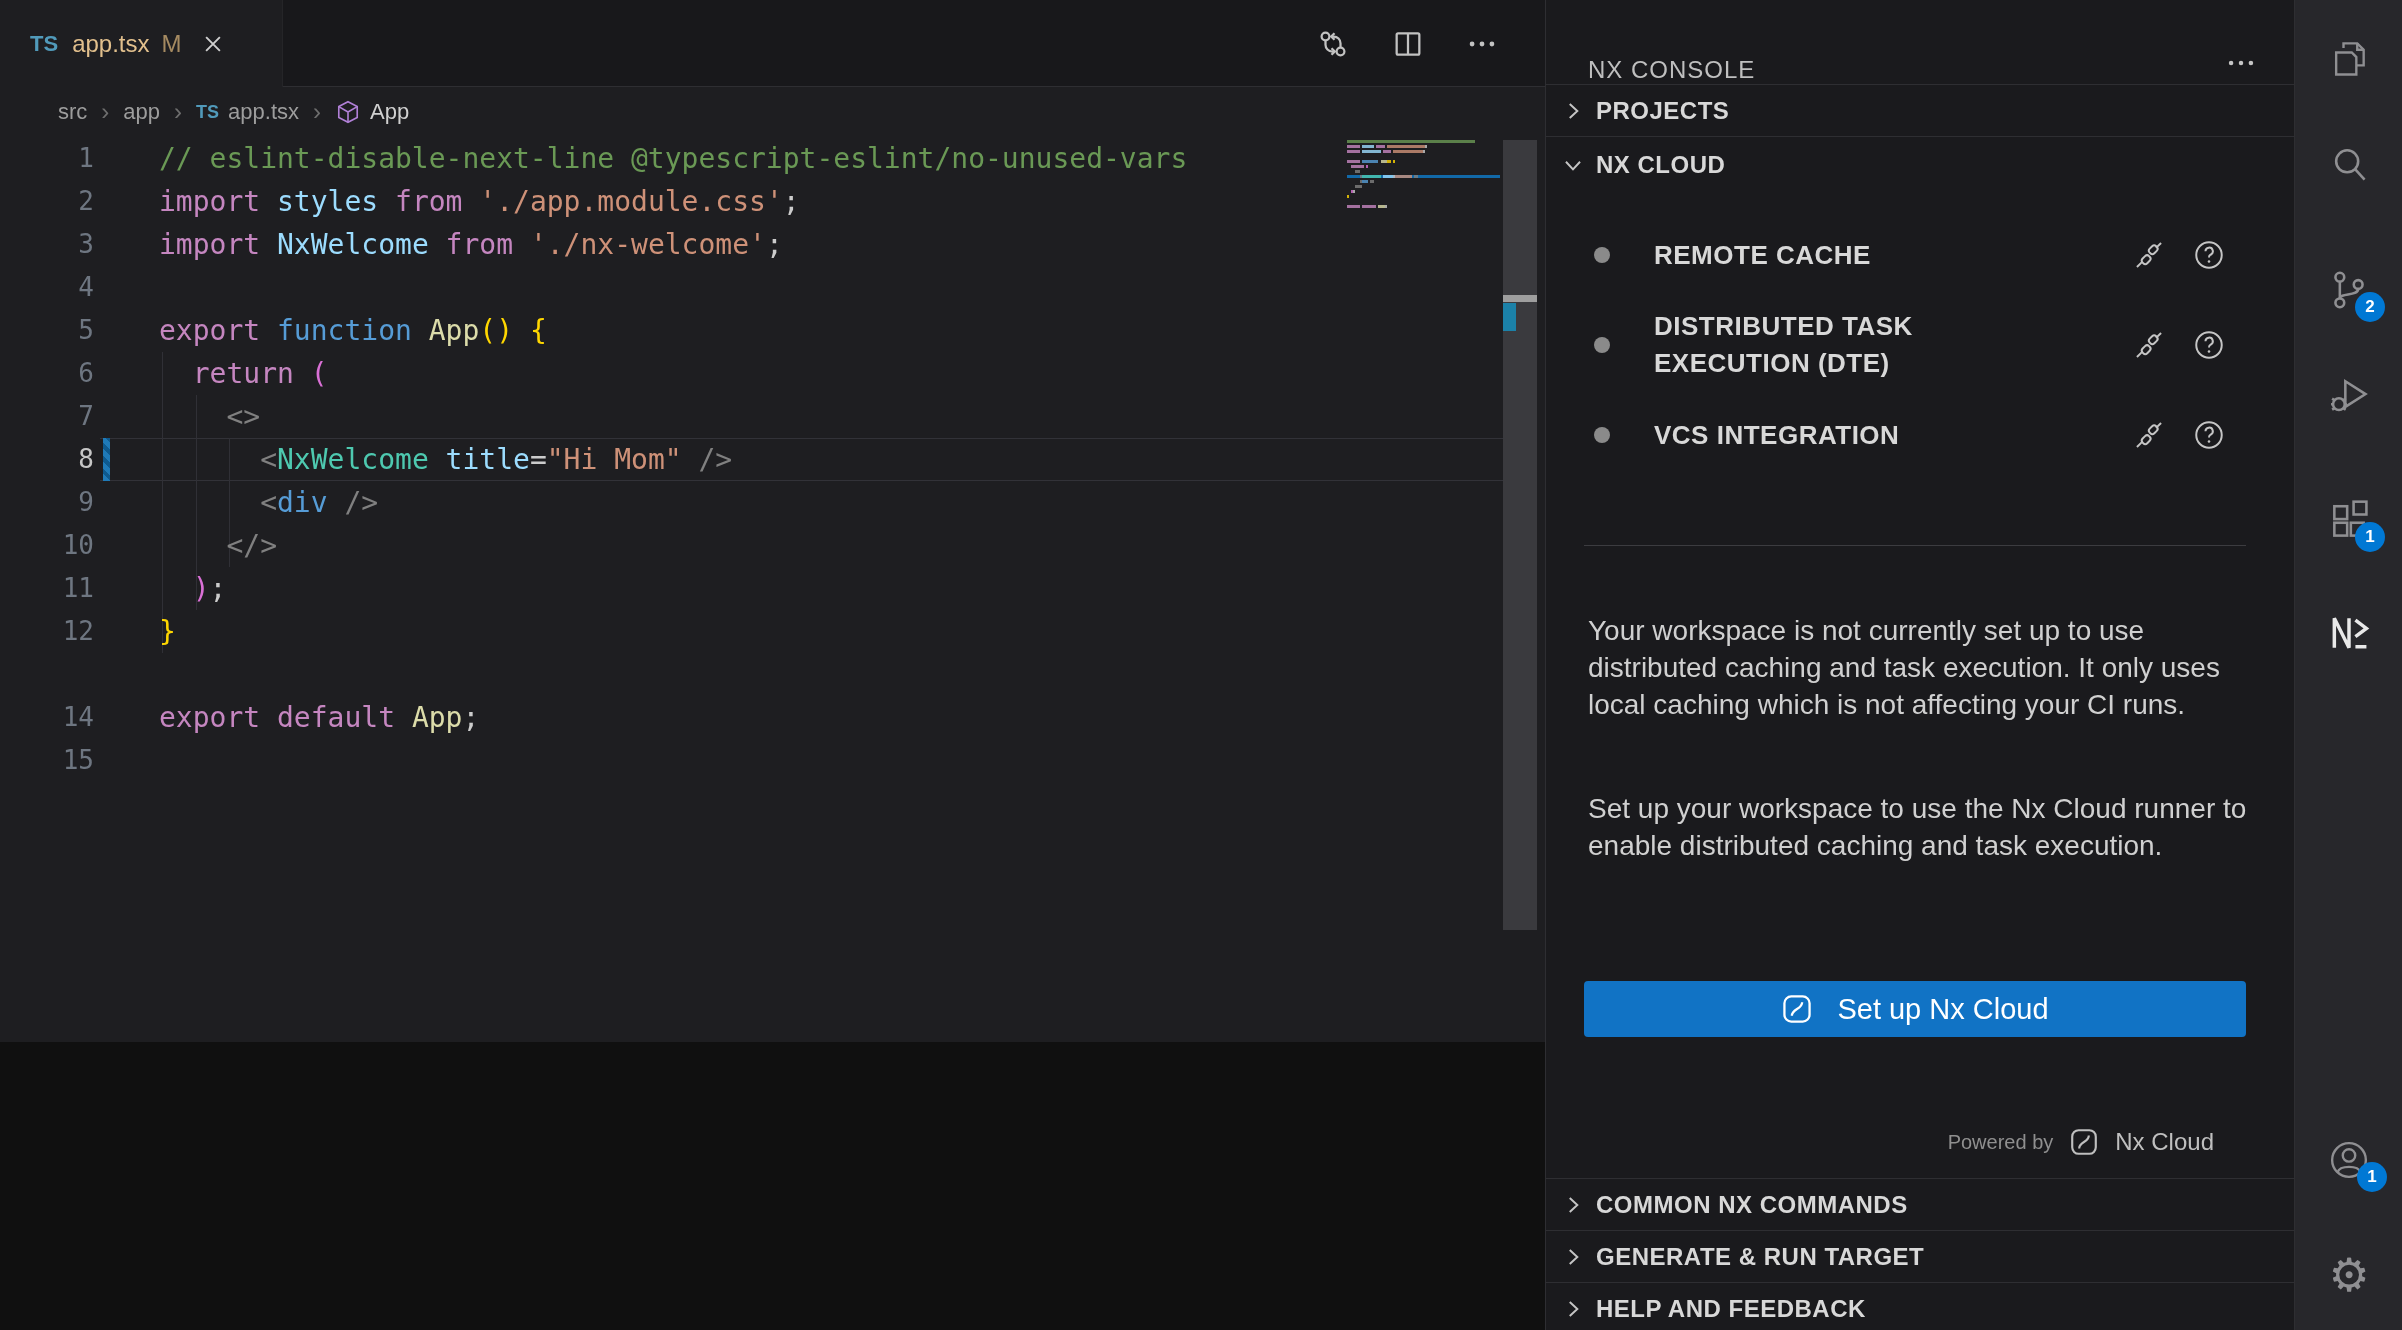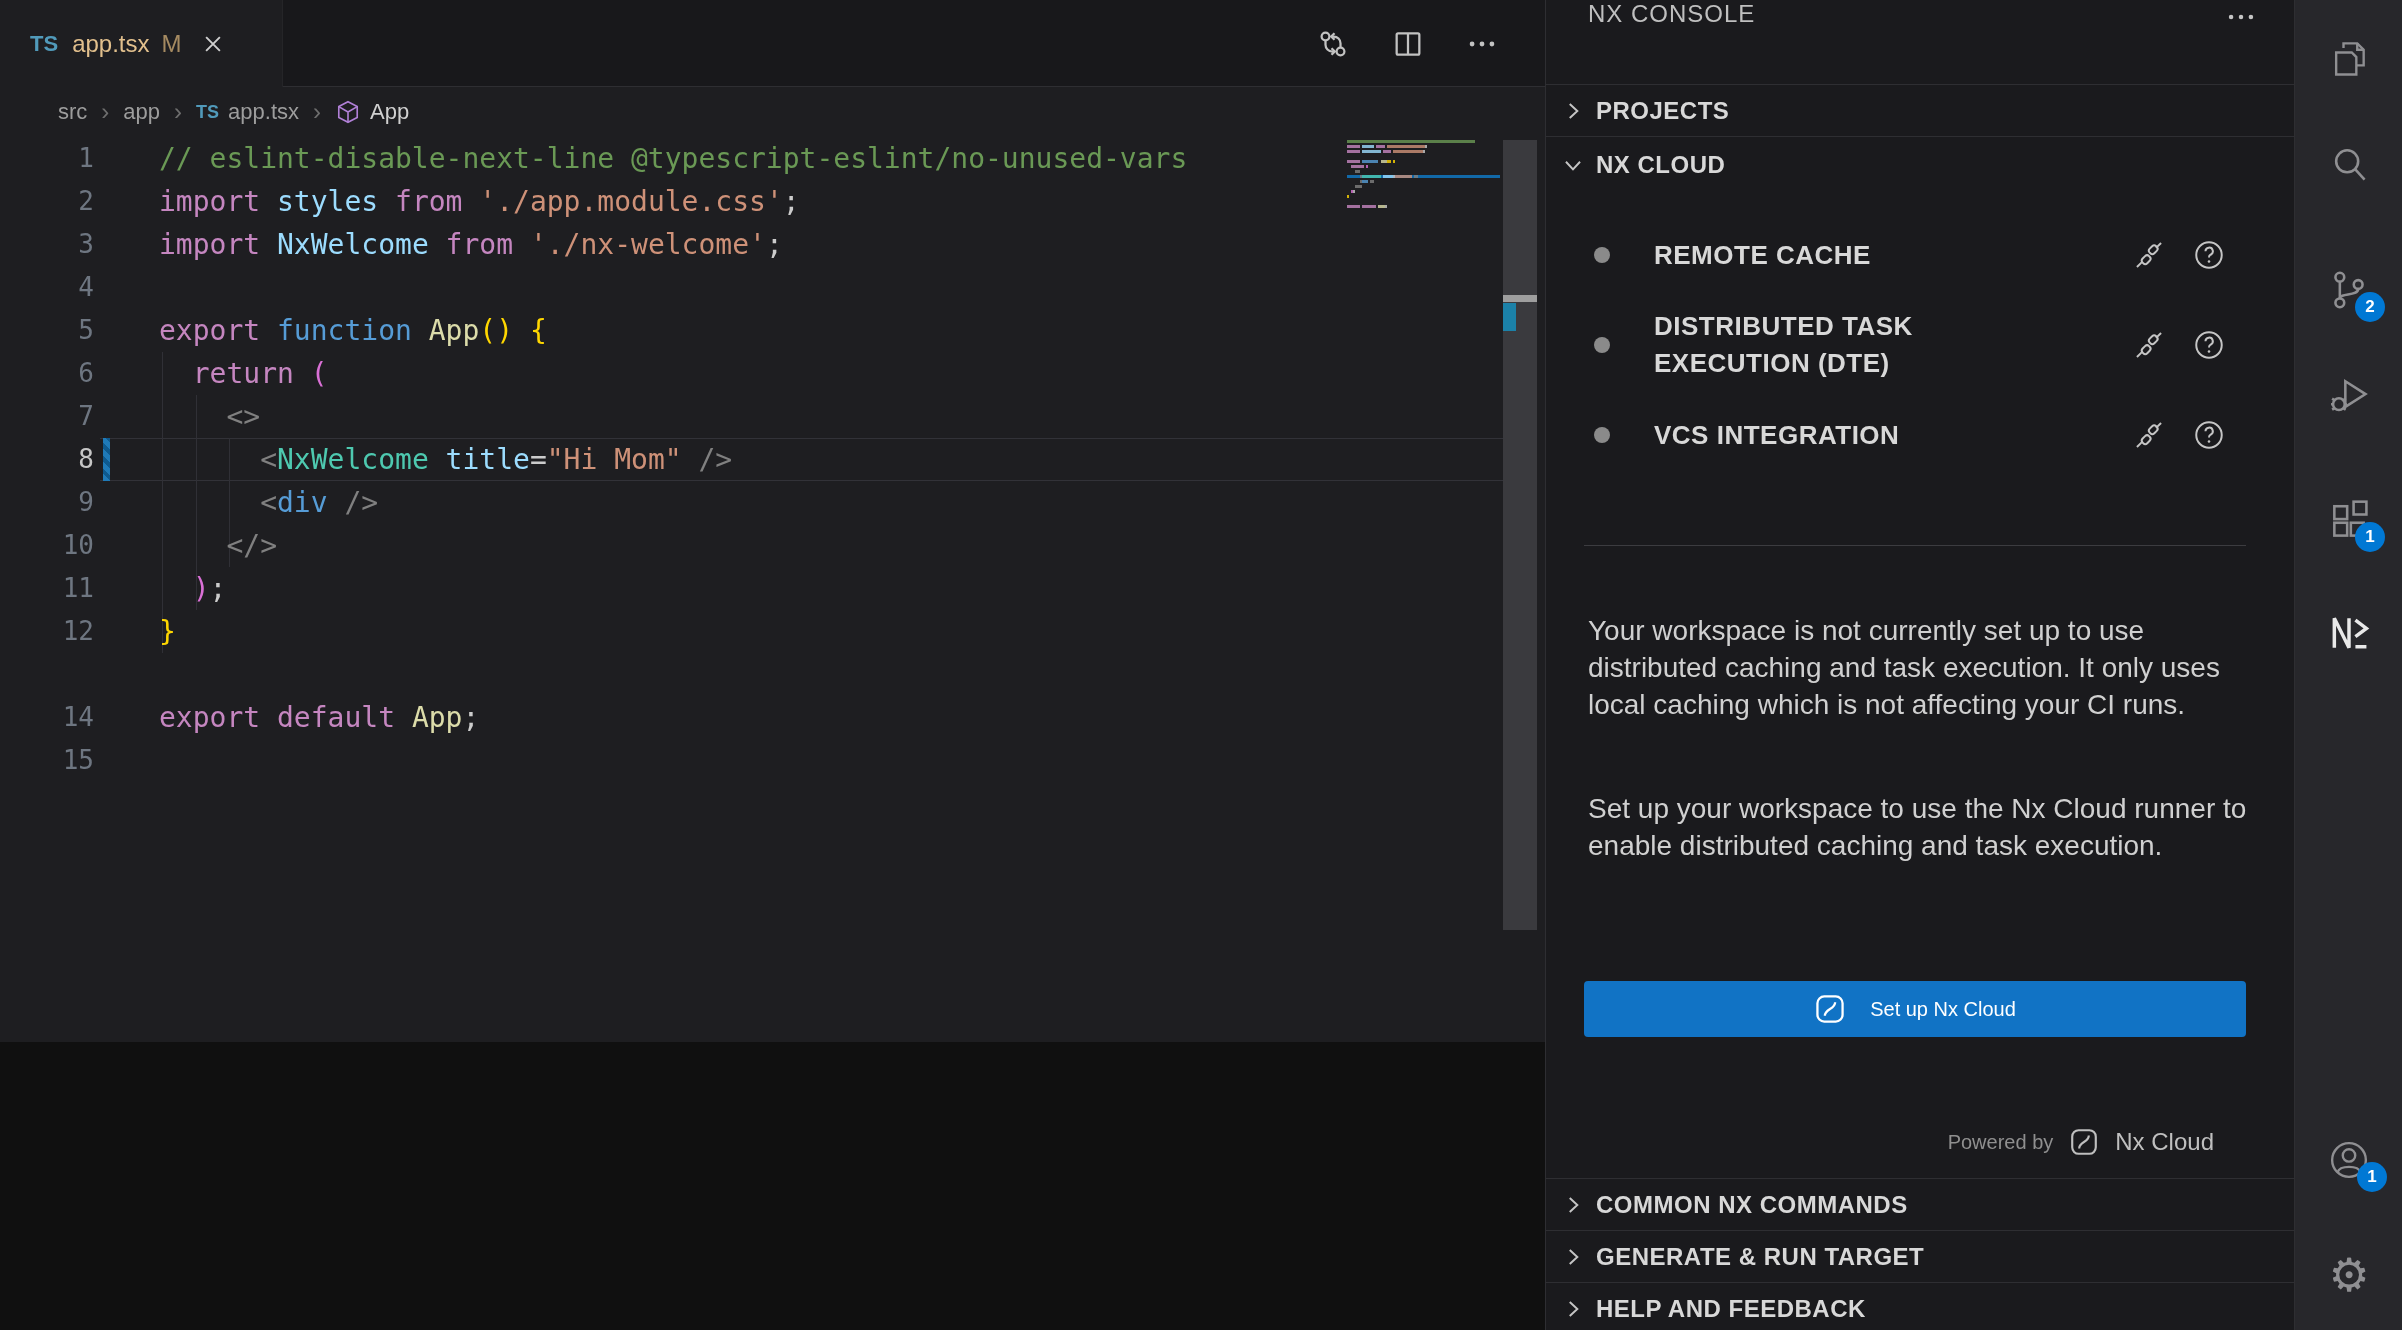--- a/index.html
+++ b/index.html
@@ -43,39 +43,39 @@
   .mm-tk{height:3px;display:block;}
 
   #vscroll{position:absolute;left:1503px;top:140px;width:34px;height:790px;background:#3a3a3e;}
   #vscroll .cursor-band{position:absolute;left:0;top:155px;width:100%;height:7px;background:#9e9e9e;}
   #vscroll .mod-band{position:absolute;left:0;top:163px;width:13px;height:28px;background:#1b81a8;}
 
   #main-divider{position:absolute;left:1545px;top:0;width:1px;height:1330px;background:#2e2e32;}
 
   
   #panel{position:absolute;left:1546px;top:0;width:748px;height:1330px;background:#1a1a1d;}
-  #panel-header{position:absolute;left:0;top:0;width:100%;height:84px;display:flex;align-items:flex-start;
+  #panel-header{position:absolute;left:0;top:0;width:100%;height:84px;display:flex;align-items:flex-end;
                 justify-content:space-between;padding:0 36px 0 42px;box-sizing:border-box;}
   #panel-title{font-size:24px;color:#bfbfbf;letter-spacing:1px;}
   .sect-row{position:absolute;left:0;width:100%;height:52px;border-top:1px solid #2e2e32;box-sizing:border-box;
             display:flex;align-items:center;padding-left:14px;color:#d8d8d8;}
   .sect-row .sect-label{font-weight:bold;font-size:24px;letter-spacing:.5px;margin-left:10px;}
   .chev{color:#c5c5c5;display:flex;align-items:center;}
 
   .nxc-item{position:absolute;left:0;width:100%;}
   .nxc-dot{position:absolute;left:48px;width:16px;height:16px;border-radius:50%;background:#8a8a8a;}
   .nxc-label{position:absolute;left:108px;width:330px;font-weight:bold;font-size:26px;letter-spacing:.5px;
              color:#d8d8d8;line-height:37px;}
   .nxc-ic{position:absolute;width:34px;height:34px;color:#c5c5c5;}
 
   #panel-hr{position:absolute;left:38px;top:545px;width:662px;height:1px;background:#3c3c40;}
   .panel-p{position:absolute;left:38px;width:672px;font-size:28px;line-height:37px;color:#d0d0d0;margin:4px;}
 
   #setup-btn{position:absolute;left:38px;top:981px;width:662px;height:56px;background:#1173c5;border:none;
-             border-radius:4px;color:#ffffff;font-size:20px;font-family:"Liberation Sans",sans-serif;
+             border-radius:4px;color:#ffffff;font-size:29px;font-family:"Liberation Sans",sans-serif;
              display:flex;align-items:center;justify-content:center;gap:24px;cursor:pointer;}
   #powered{position:absolute;right:80px;top:1120px;height:44px;display:flex;align-items:center;gap:16px;}
   #powered .pb-label{color:#8f8f8f;font-size:20px;}
   #powered .pb-brand{color:#bfbfbf;font-size:24px;}
 
   
   #activitybar{position:absolute;left:2294px;top:0;width:108px;height:1330px;background:#27272b;border-left:1px solid #2e2e32;box-sizing:border-box;}
   .ab-ic{position:absolute;left:32px;width:44px;height:44px;color:#8f8f92;}
   .ab-ic.active{color:#e9e9e9;}
   .badge{position:absolute;width:30px;height:30px;border-radius:50%;background:#0078d4;color:#fff;

